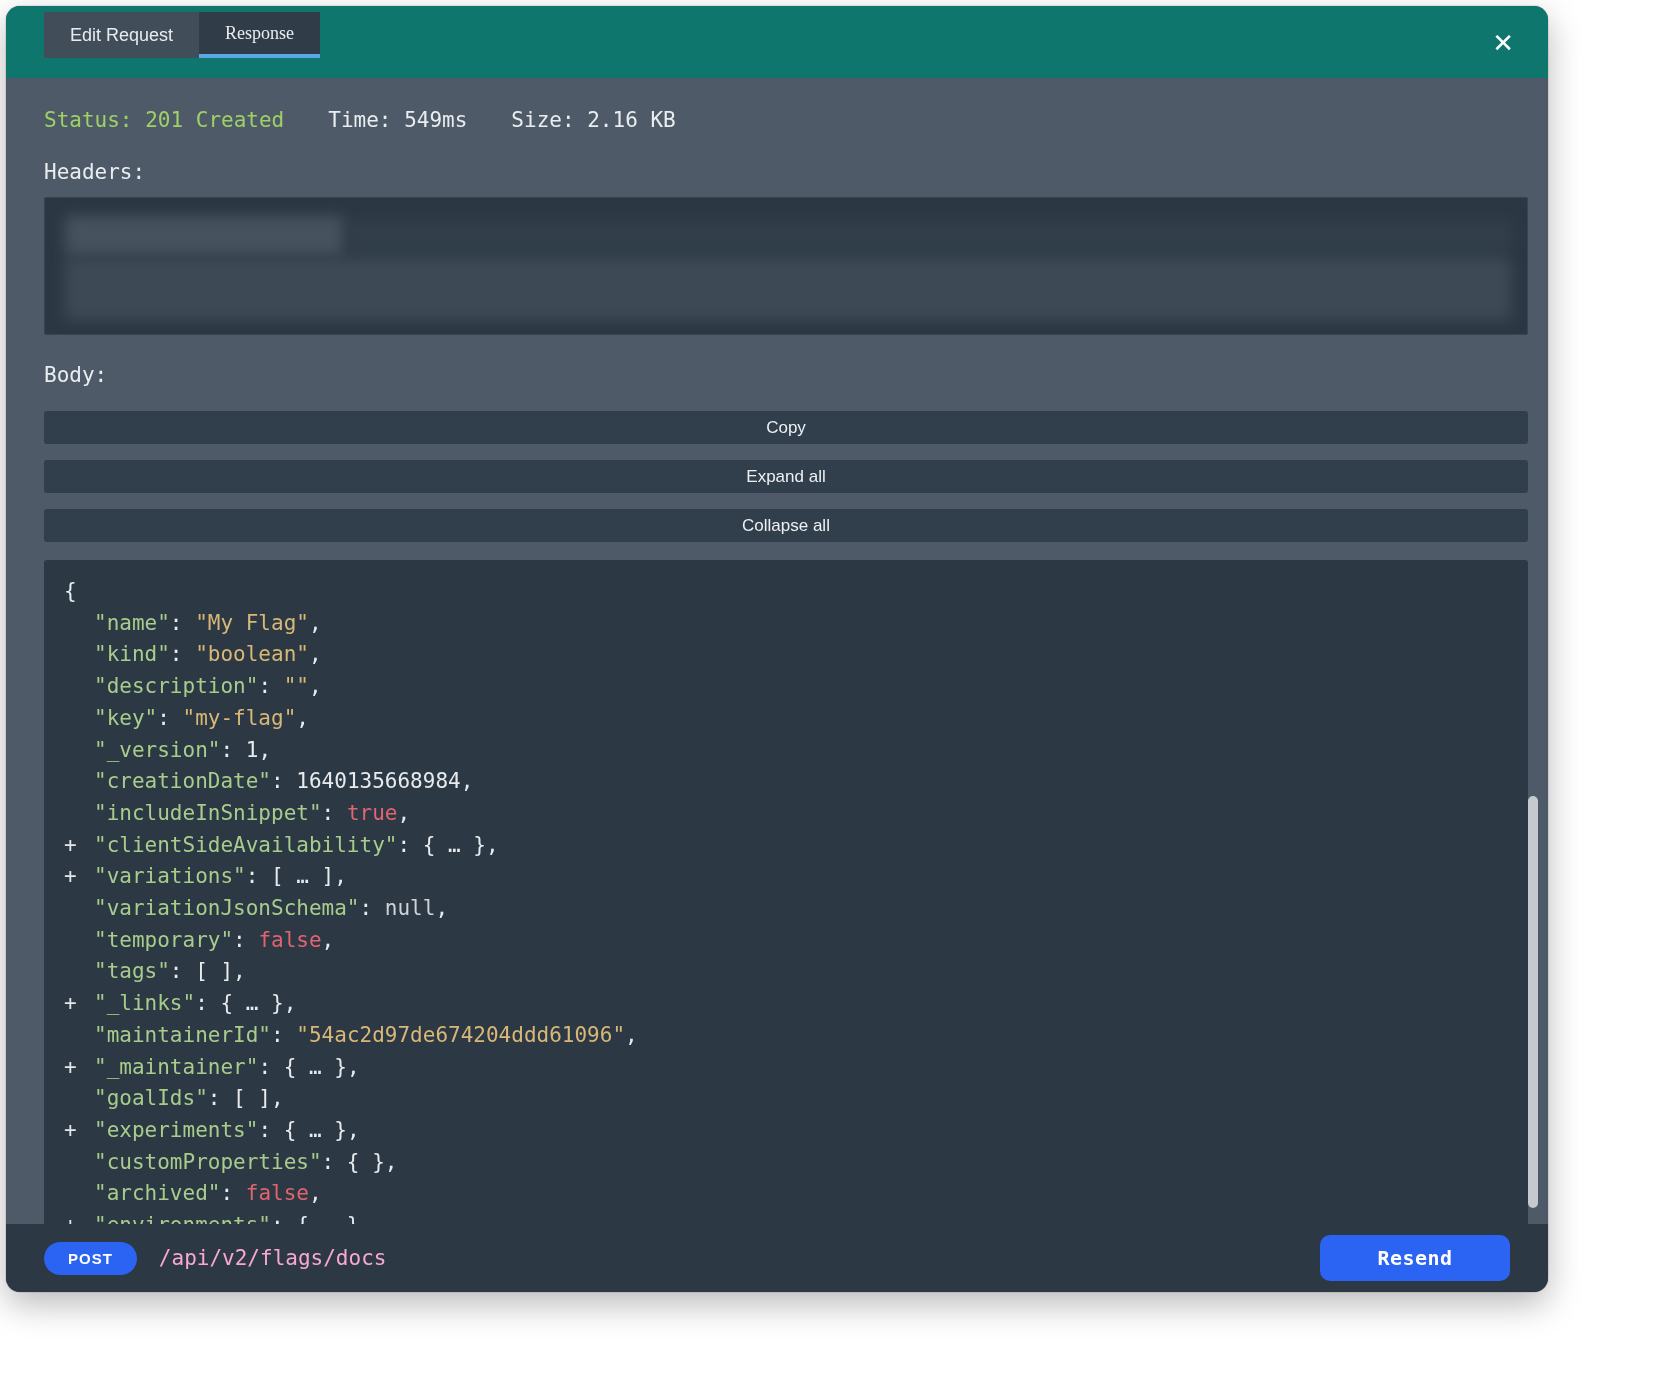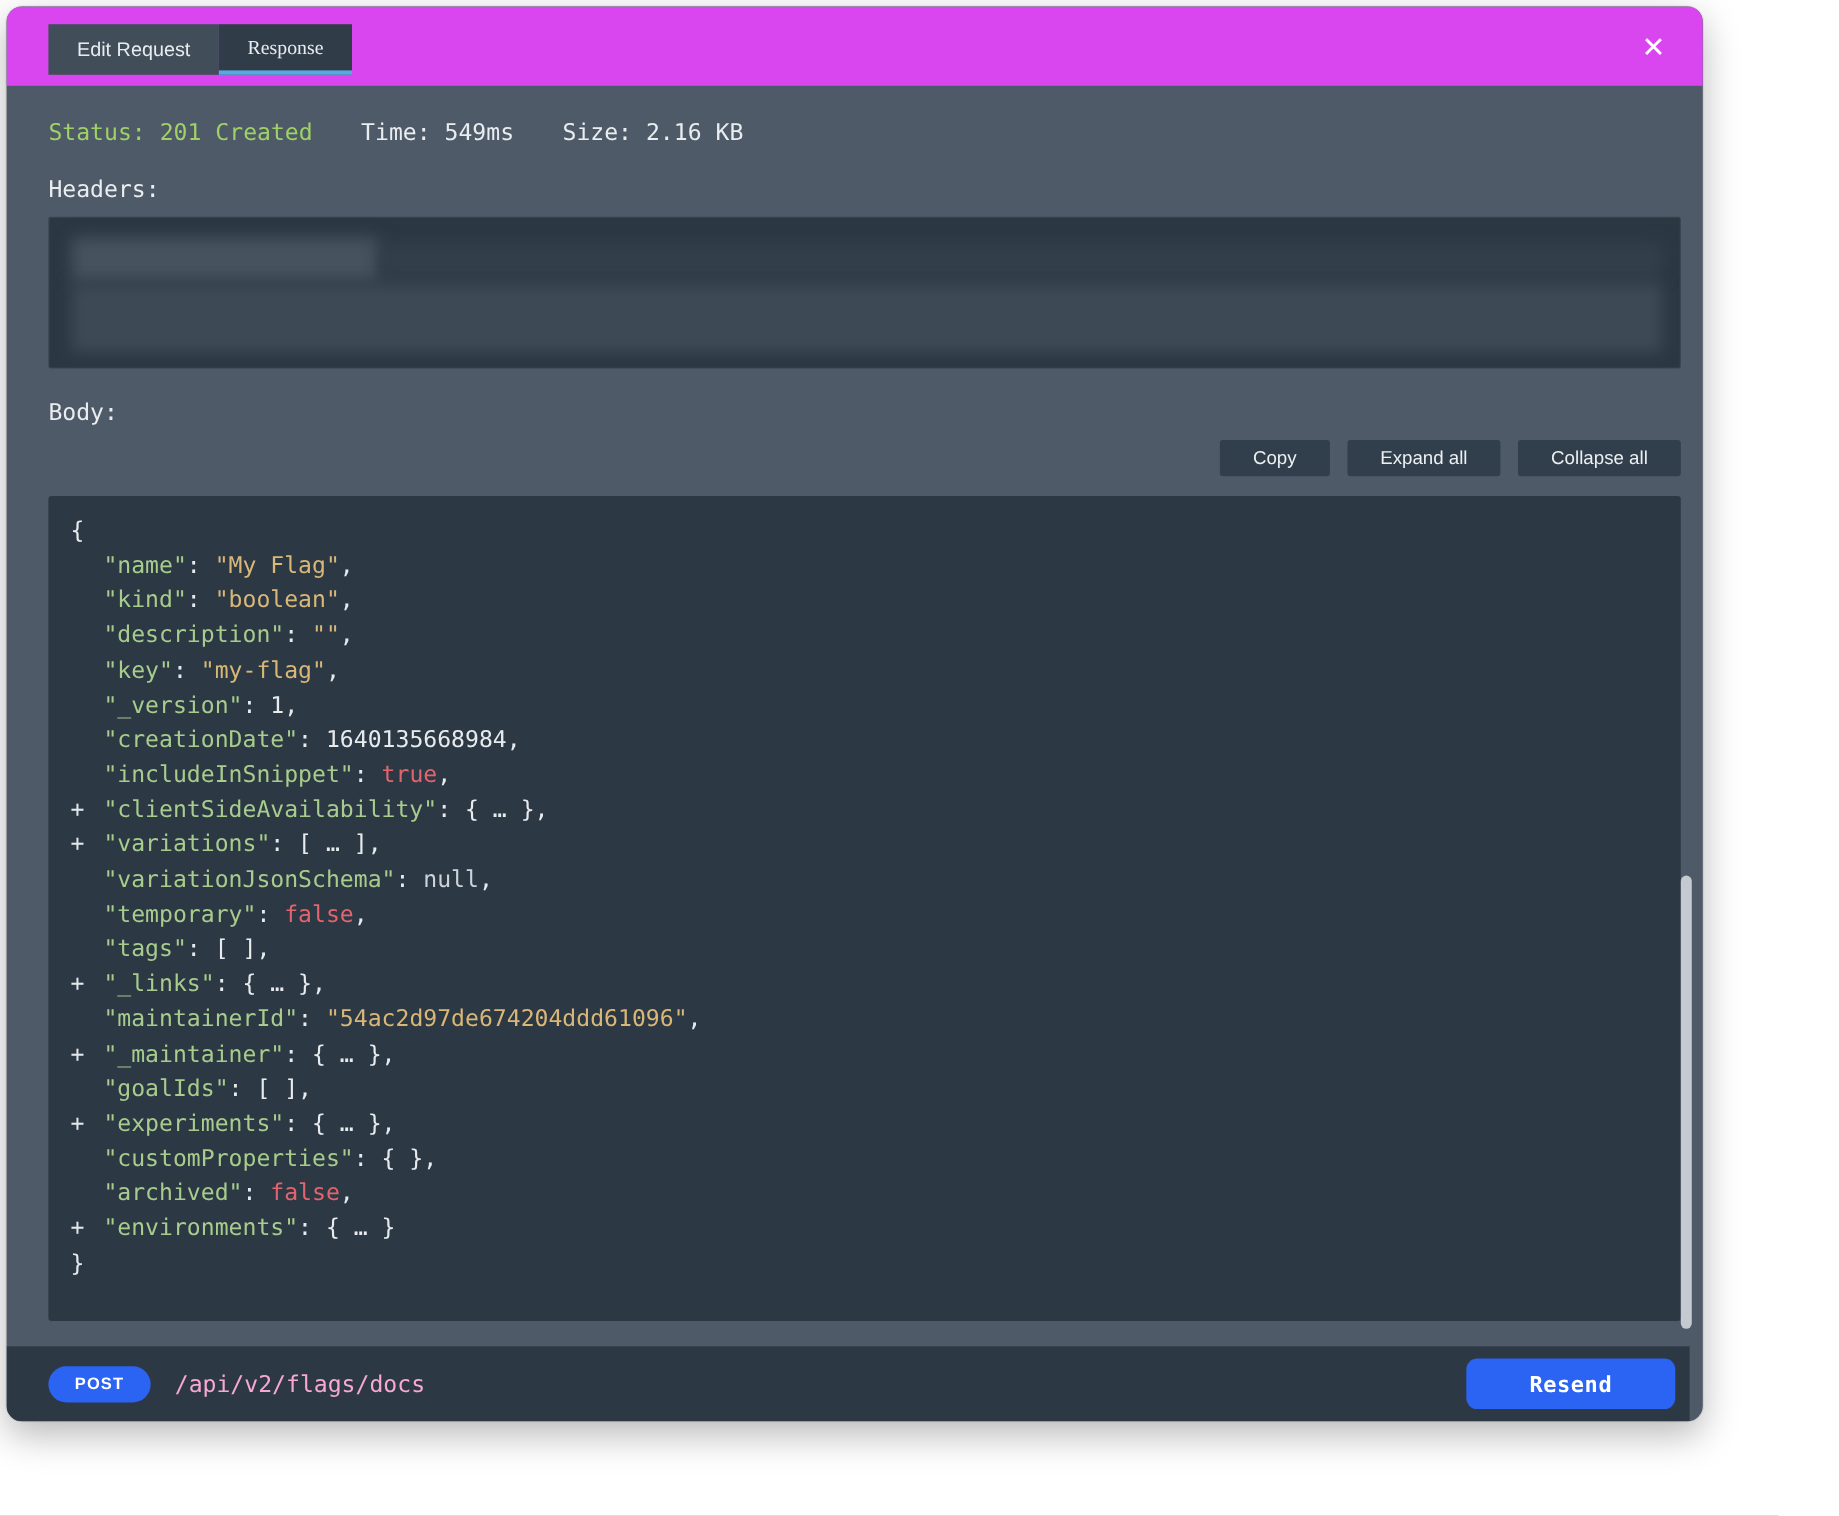--- a/index.html
+++ b/index.html
@@ -10,21 +10,21 @@
   .mono{font-family:"DejaVu Sans Mono", monospace;}
 
   .modal{
     position:absolute;left:6px;top:6px;width:1542px;height:1286px;
     background:#4e5a67;border-radius:14px;overflow:hidden;
     box-shadow:0 0 0 1px rgba(0,0,0,.08), 0 12px 34px rgba(0,0,0,.28);
   }
 
   
   .modal-header{
-    height:72px;background:#d946ef;display:flex;align-items:center;
+    height:72px;background:#0f766e;display:flex;align-items:flex-start;
     padding:0 28px 0 38px;position:relative;
   }
   .tabs{display:flex;align-items:stretch;height:46px;margin-top:6px;}
   .tab{
     border:none;outline:none;cursor:pointer;
     background:#414e5a;color:#e8ecef;font-size:18px;
     padding:0 26px;font-family:"Liberation Sans",sans-serif;
   }
   .tab.active{
     background:#303d49;border-bottom:4px solid var(--tab-underline,#5aa7e3);
@@ -46,21 +46,21 @@
 
   .headers-box{
     margin-top:13px;height:136px;background:#2b3844;border-radius:2px;
     position:relative;overflow:hidden;border:1px solid #38444f;
   }
   .redact{position:absolute;filter:blur(7px);border-radius:3px;}
   .redact.r1{left:20px;top:18px;width:280px;height:40px;background:#46525e;}
   .redact.r2{left:302px;top:22px;right:16px;height:34px;background:#323f4b;}
   .redact.r3{left:20px;top:60px;right:16px;height:62px;background:#3d4a56;}
 
-  .toolbar{margin-top:13px;display:flex;justify-content:flex-end;gap:16px;}
+  .toolbar{margin-top:24px;display:flex;justify-content:flex-end;gap:16px;flex-direction:column;}
   .tbtn{
     border:none;outline:none;cursor:pointer;height:33px;padding:0 30px;
     background:#313e4b;color:#edf0f2;font-size:17px;border-radius:3px;
     font-family:"Liberation Sans",sans-serif;
   }
 
   .code-block{
     margin-top:18px;background:#2c3945;border-radius:3px;height:718px;
     padding:16px 20px;font-size:21px;line-height:31.7px;color:#e8ebee;
     overflow:hidden;white-space:pre;
@@ -75,22 +75,22 @@
   .tok-null{color:#ced3da;}
   .tok-punct{color:#e8ebee;}
 
   .scroll-thumb{
     position:absolute;right:10px;top:790px;width:10px;height:412px;
     background:#c5cad0;border-radius:5px;cursor:grab;
   }
 
   
   .modal-footer{
-    position:absolute;left:0;right:12px;bottom:0;height:68px;background:#2c3945;
-    display:flex;align-items:center;padding:0 13px 0 38px;gap:22px;
+    position:absolute;left:0;right:0;bottom:0;height:68px;background:#2c3945;
+    display:flex;align-items:center;padding:0 38px 0 38px;gap:22px;
   }
   .method-pill{
     background:var(--accent-blue,#2b63f3);color:#ffffff;font-weight:bold;
     font-size:15px;letter-spacing:1px;padding:8px 24px;border-radius:18px;
   }
   .path{font-size:21px;color:#f9a8d4;}
   .resend{
     margin-left:auto;width:190px;height:46px;border:none;outline:none;
     background:var(--accent-blue,#2b63f3);color:#ffffff;border-radius:10px;
     font-weight:bold;font-size:20px;letter-spacing:.5px;cursor:pointer;

